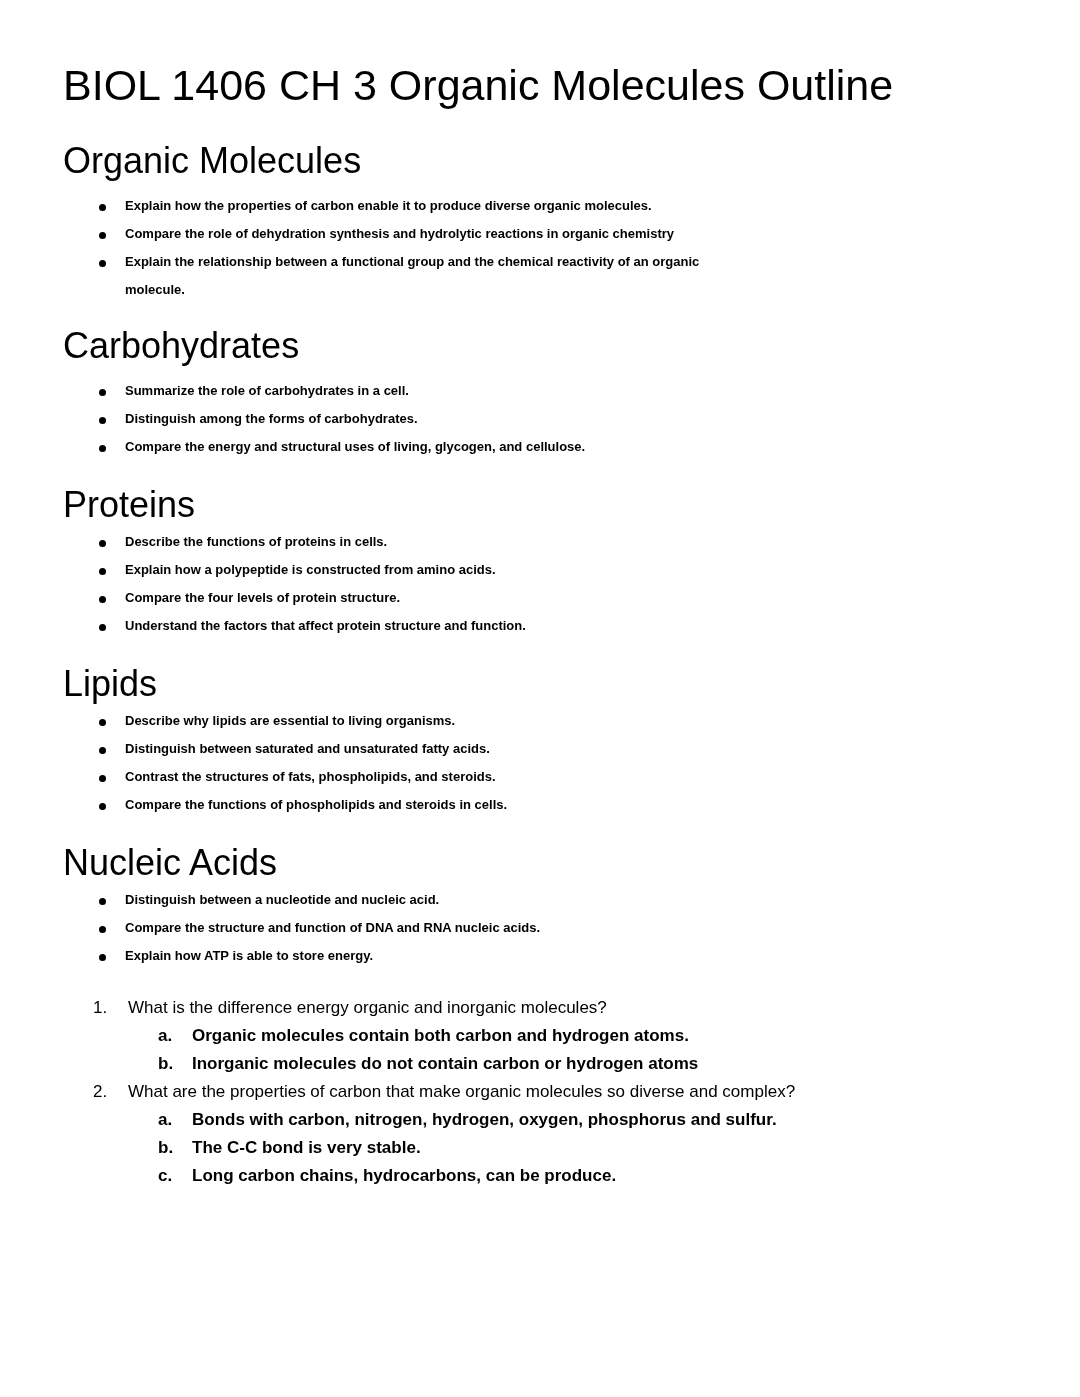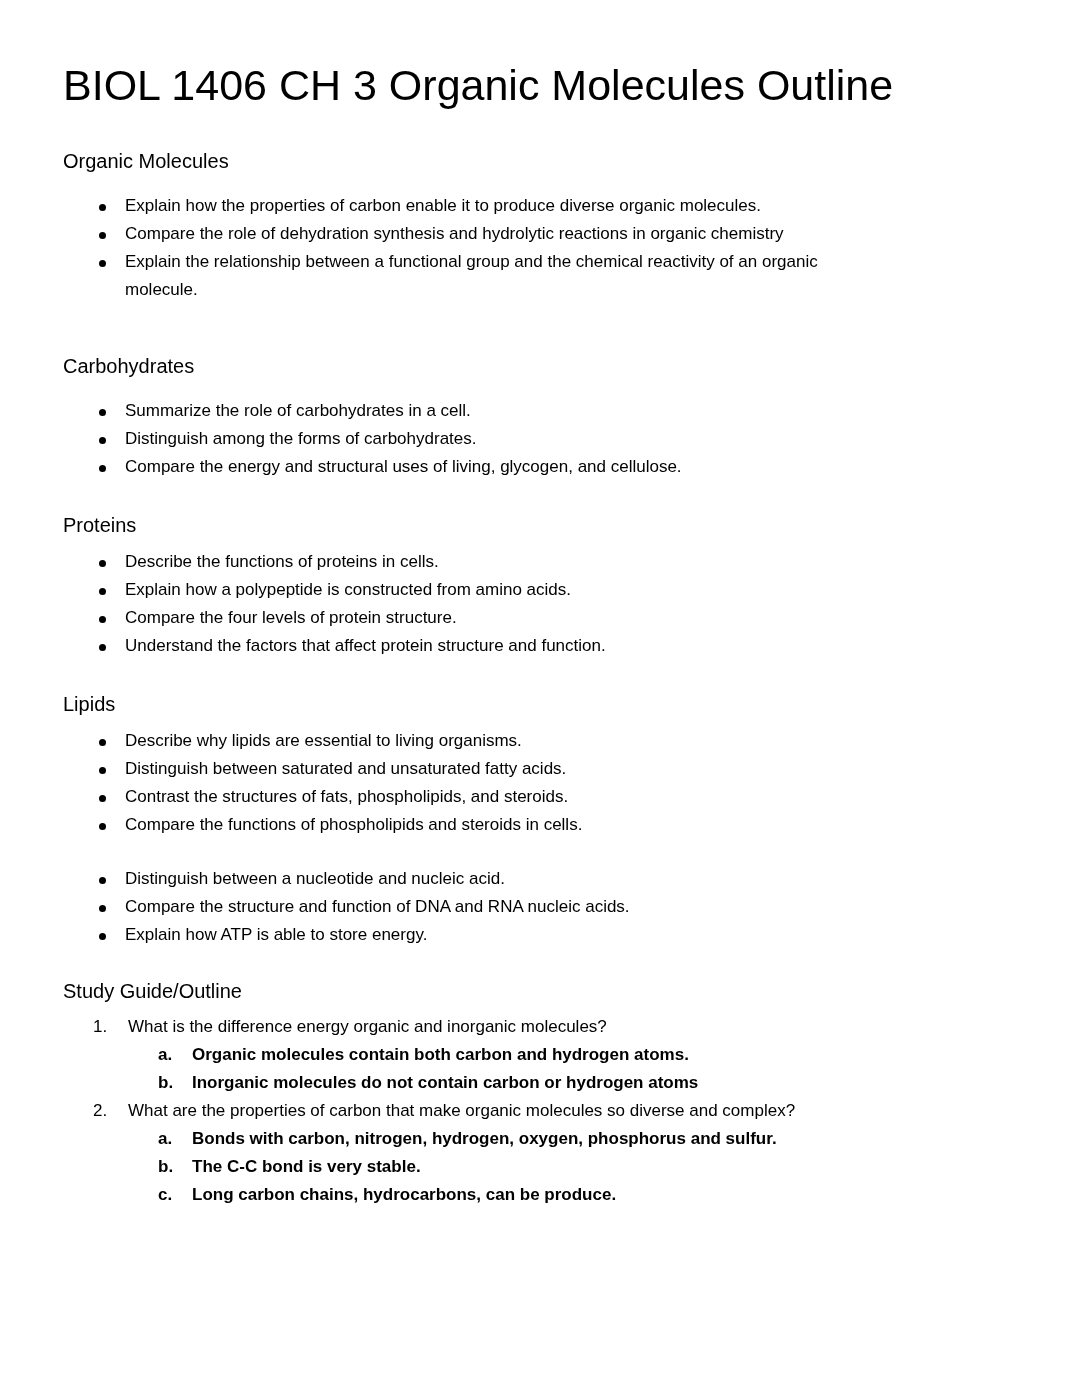--- a/index.html
+++ b/index.html
@@ -25,40 +25,41 @@
     white-space: nowrap;
   }
   p.subtitle {
     font-size: 27px;
     font-weight: 400;
     line-height: 36px;
     margin: 52px 0 0 0;
   }
   section.sec { margin-top: 26px; }
   section.sec-0 { margin-top: 31px; }
-  section.sec-1 { margin-top: 44px; }
+  section.sec-1 { margin-top: 24px; }
   section.sec-study { margin-top: 24px; }
   h2.sec-heading {
-    font-size: 20px;
+    font-size: 36px;
     font-weight: 400;
     line-height: 36px;
     margin: 0;
   }
   ul.bullets {
     list-style: none;
     margin: 0;
     padding: 0;
   }
   ul.bullets.loose { margin-top: 13px; }
   ul.bullets.tight { margin-top: 5px; }
   ul.bullets li {
     position: relative;
     padding-left: 62px;
-    font-size: 17px;
+    font-size: 13px;
     line-height: 28px;
+    font-weight: bold;
   }
   ul.bullets .dot {
     position: absolute;
     left: 36px;
     top: 12px;
     width: 7px;
     height: 7px;
     border-radius: 50%;
     background: #000000;
   }
@@ -120,29 +121,29 @@
     <h2 class="sec-heading">Lipids</h2>
     <ul class="bullets tight">
       <li><span class="dot"></span><span class="btext">Describe why lipids are essential to living organisms.</span></li>
       <li><span class="dot"></span><span class="btext">Distinguish between saturated and unsaturated fatty acids.</span></li>
       <li><span class="dot"></span><span class="btext">Contrast the structures of fats, phospholipids, and steroids.</span></li>
       <li><span class="dot"></span><span class="btext">Compare the functions of phospholipids and steroids in cells.</span></li>
     </ul>
   </section>
 
   <section class="sec">
+    <h2 class="sec-heading">Nucleic Acids</h2>
     <ul class="bullets tight">
       <li><span class="dot"></span><span class="btext">Distinguish between a nucleotide and nucleic acid.</span></li>
       <li><span class="dot"></span><span class="btext">Compare the structure and function of DNA and RNA nucleic acids.</span></li>
       <li><span class="dot"></span><span class="btext">Explain how ATP is able to store energy.</span></li>
     </ul>
   </section>
 
   <section class="sec sec-study">
-    <h2 class="sec-heading">Study Guide/Outline</h2>
     <ol class="study">
       <li class="lvl1"><span class="marker">1.</span><span class="itext">What is the difference energy organic and inorganic molecules?</span></li>
       <li class="lvl2 bold"><span class="marker">a.</span><span class="itext">Organic molecules contain both carbon and hydrogen atoms.</span></li>
       <li class="lvl2 bold"><span class="marker">b.</span><span class="itext">Inorganic molecules do not contain carbon or hydrogen atoms</span></li>
       <li class="lvl1"><span class="marker">2.</span><span class="itext">What are the properties of carbon that make organic molecules so diverse and complex?</span></li>
       <li class="lvl2 bold"><span class="marker">a.</span><span class="itext">Bonds with carbon, nitrogen, hydrogen, oxygen, phosphorus and sulfur.</span></li>
       <li class="lvl2 bold"><span class="marker">b.</span><span class="itext">The C-C bond is very stable.</span></li>
       <li class="lvl2 bold"><span class="marker">c.</span><span class="itext">Long carbon chains, hydrocarbons, can be produce.</span></li>
     </ol>
   </section>

